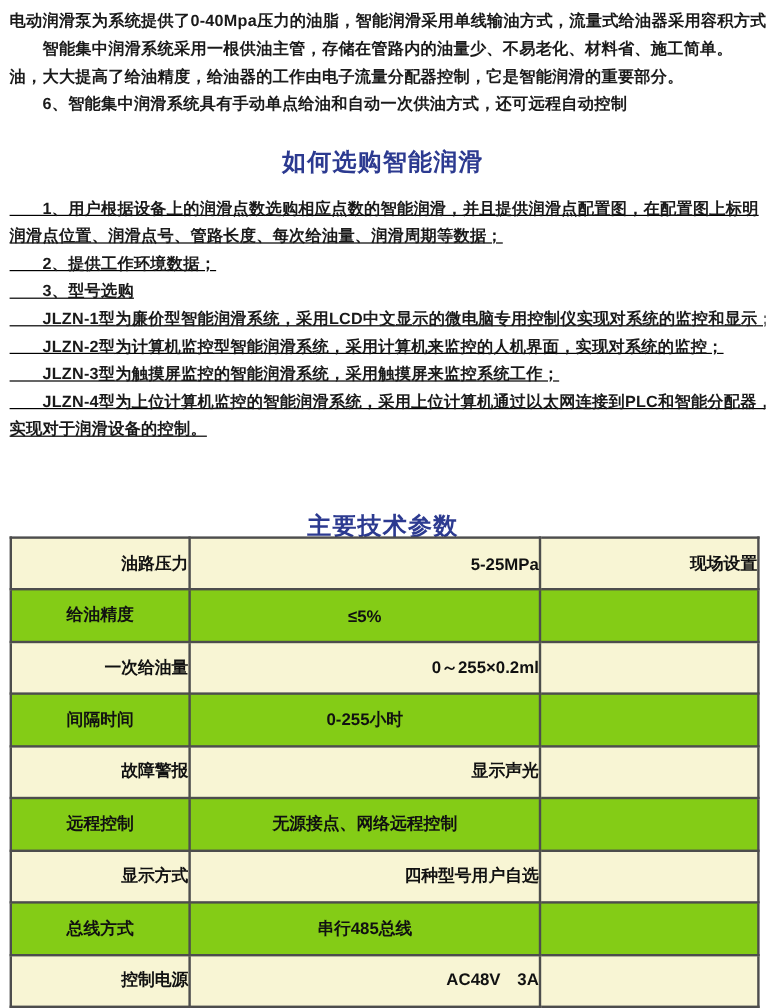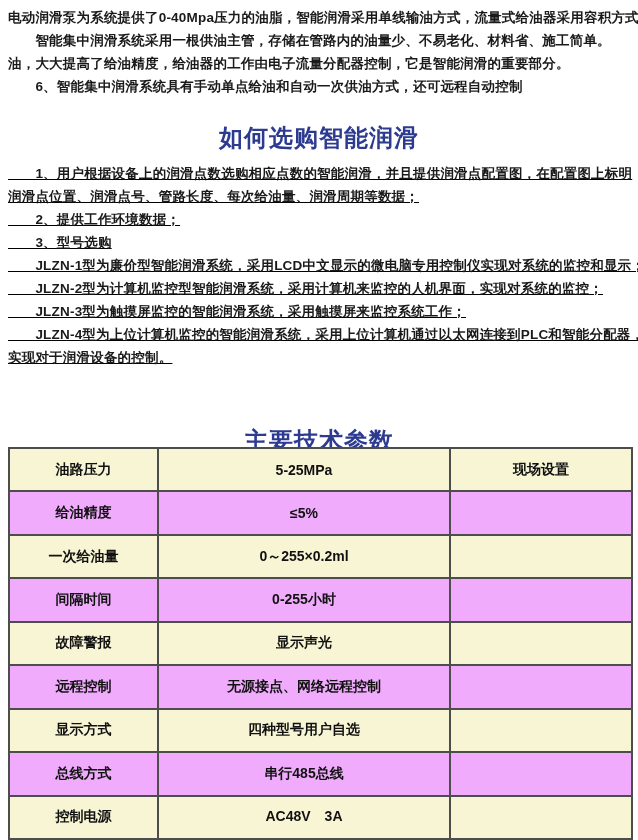--- a/index.html
+++ b/index.html
@@ -27,21 +27,21 @@
     color: var(--text_black);
     line-height: 23px;
     letter-spacing: 0.2px;
     white-space: pre;
   }
 
   .sec-heading {
     position: absolute; left: 0; width: 638px;
     margin: 0;
     text-align: center;
-    font-size: 24px;
+    font-size: 20px;
     font-weight: bold;
     color: var(--heading_blue);
     letter-spacing: 1px;
   }
   .heading-guide { top: 122px; }
   .heading-params { top: 397px; margin-top: 28px; }
 
   table.params {
     position: absolute;
     left: 8px; top: 447px;
@@ -50,23 +50,23 @@
     table-layout: fixed;
   }
   table.params td {
     border: 2px solid var(--border_gray);
     text-align: center;
     vertical-align: middle;
     font-size: 14px;
     font-weight: bold;
     color: #111111;
     padding: 0;
-    background: #f0abfc;
+    background: #84cc16;
   }
-  tr.stripe td { background: var(--stripe_cream); }
+  tr.stripe td { background: var(--stripe_cream); text-align: right; }
 </style>
 </head>
 <body>
 
 <div class="page">
 
   <div class="textblock intro-block">
     <div class="tline">电动润滑泵为系统提供了0-40Mpa压力的油脂，智能润滑采用单线输油方式，流量式给油器采用容积方式给</div>
     <div class="tline">　　智能集中润滑系统采用一根供油主管，存储在管路内的油量少、不易老化、材料省、施工简单。</div>
     <div class="tline">油，大大提高了给油精度，给油器的工作由电子流量分配器控制，它是智能润滑的重要部分。</div>

